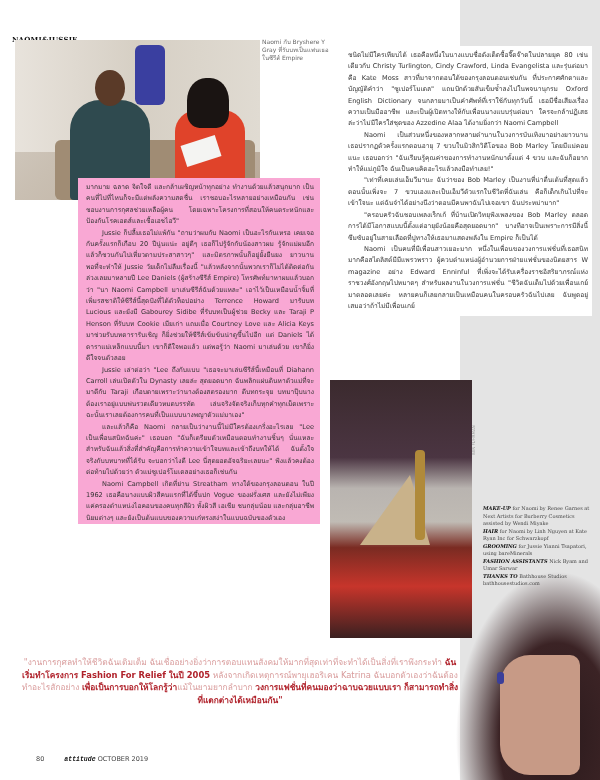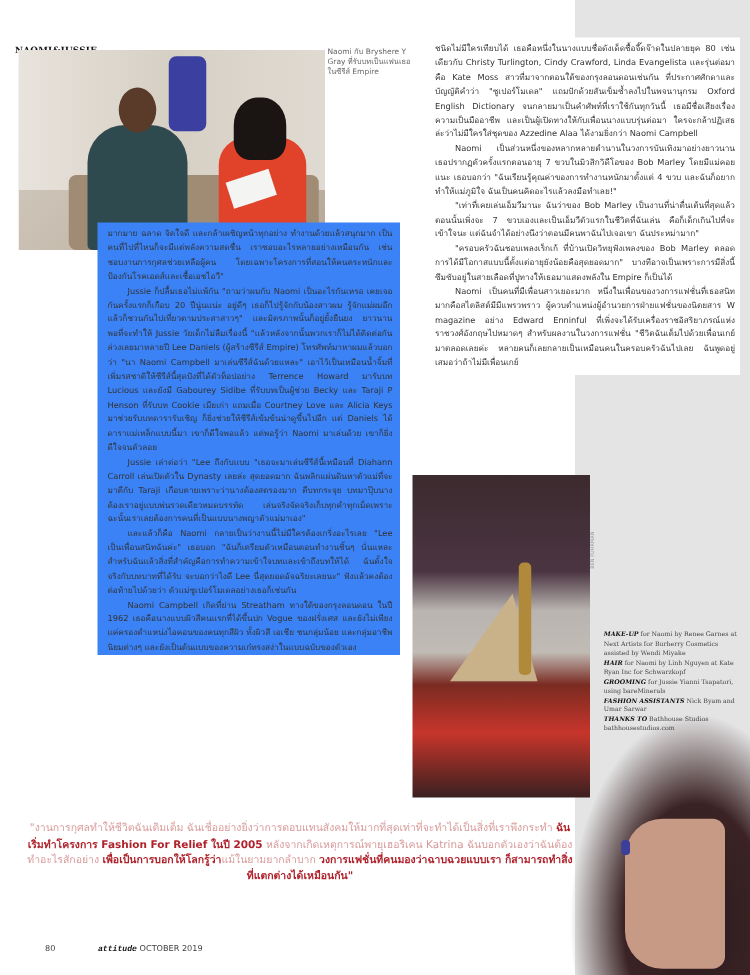--- a/index.html
+++ b/index.html
@@ -12,35 +12,35 @@
   .photo1 .man{position:absolute;left:55px;top:60px;width:80px;height:100px;background:#2f4a4f;border-radius:30px 30px 4px 4px;}
   .photo1 .manhead{position:absolute;left:80px;top:30px;width:30px;height:36px;background:#5a3a28;border-radius:50%;}
   .photo1 .woman{position:absolute;left:160px;top:70px;width:70px;height:90px;background:#e0432a;border-radius:22px 22px 4px 4px;}
   .photo1 .womanhead{position:absolute;left:172px;top:38px;width:42px;height:50px;background:#1a1412;border-radius:45% 45% 30% 30%;}
   .photo1 .dress{position:absolute;left:120px;top:5px;width:30px;height:60px;background:#3a3fa0;border-radius:6px;}
   .photo1 .paper{position:absolute;left:168px;top:100px;width:36px;height:22px;background:#f4f4f2;transform:rotate(-18deg);}
   .caption1{position:absolute;left:262px;top:38px;width:70px;font-size:6px;line-height:8px;color:#666;}
   .col{position:absolute;font-size:6.6px;line-height:11.4px;color:#333;text-align:justify;}
   .col p{margin:0;text-indent:16px;}
   .col p.noindent{text-indent:0;}
-  .col-left{left:78px;top:178px;width:228px;background:#3b82f6;padding:4px 6px 0 8px;}
-  .col-right{left:342px;top:30px;width:240px;background:#fff;padding:4px 4px 4px 6px;}
+  .col-left{left:78px;top:178px;width:228px;background:#f9a8d4;padding:4px 6px 0 8px;}
+  .col-right{left:342px;top:46px;width:240px;background:#fff;padding:4px 4px 4px 6px;}
   .photo2{position:absolute;left:330px;top:380px;width:142px;height:258px;background:linear-gradient(180deg,#3b2a2e 0%,#4b3542 30%,#b9b4b0 42%,#c0bbb4 55%,#7a2b22 65%,#c7352b 80%,#3a2020 100%);overflow:hidden;}
   .photo2 .cape{position:absolute;left:30px;top:95px;width:0;height:0;border-left:50px solid transparent;border-right:20px solid transparent;border-bottom:70px solid #c9b28a;}
   .photo2 .figure{position:absolute;left:85px;top:70px;width:10px;height:90px;background:#b08a3a;border-radius:4px;}
   .credits{position:absolute;left:483px;top:505px;width:110px;font-family:"DejaVu Serif",serif;font-size:5px;line-height:7.5px;color:#444;}
   .credits b{font-style:italic;font-weight:bold;color:#111;}
   .photographer{position:absolute;left:471px;top:455px;font-size:4px;color:#999;transform:rotate(-90deg);transform-origin:left top;}
   .model-photo{position:absolute;left:455px;top:570px;width:145px;height:210px;background:radial-gradient(ellipse at 70% 80%,#2a1a1c 0%,#3b2325 40%,transparent 70%);}
   .model-arm{position:absolute;left:500px;top:655px;width:80px;height:120px;background:#c79a86;border-radius:30px 10px 10px 30px;}
   .model-ring{position:absolute;left:497px;top:672px;width:7px;height:12px;background:#3b3f9a;border-radius:3px;}
   .pullquote{position:absolute;left:20px;top:656px;width:440px;font-size:8.4px;line-height:12.5px;color:#d89a9a;text-align:center;}
   .pullquote .hl{color:#b0222b;font-weight:bold;}
   .footer{position:absolute;left:36px;top:755px;font-size:6.5px;color:#444;}
-  .footer .page{margin-right:32px;}
+  .footer .page{margin-right:18px;}
   .footer .brand{font-weight:bold;font-style:italic;color:#111;font-family:Liberation Mono, monospace;}
 </style>
 </head>
 <body>
 
 <div class="gray-bg"></div>
 <div class="model-photo"></div>
 <div class="model-arm"></div>
 <div class="model-ring"></div>
 

